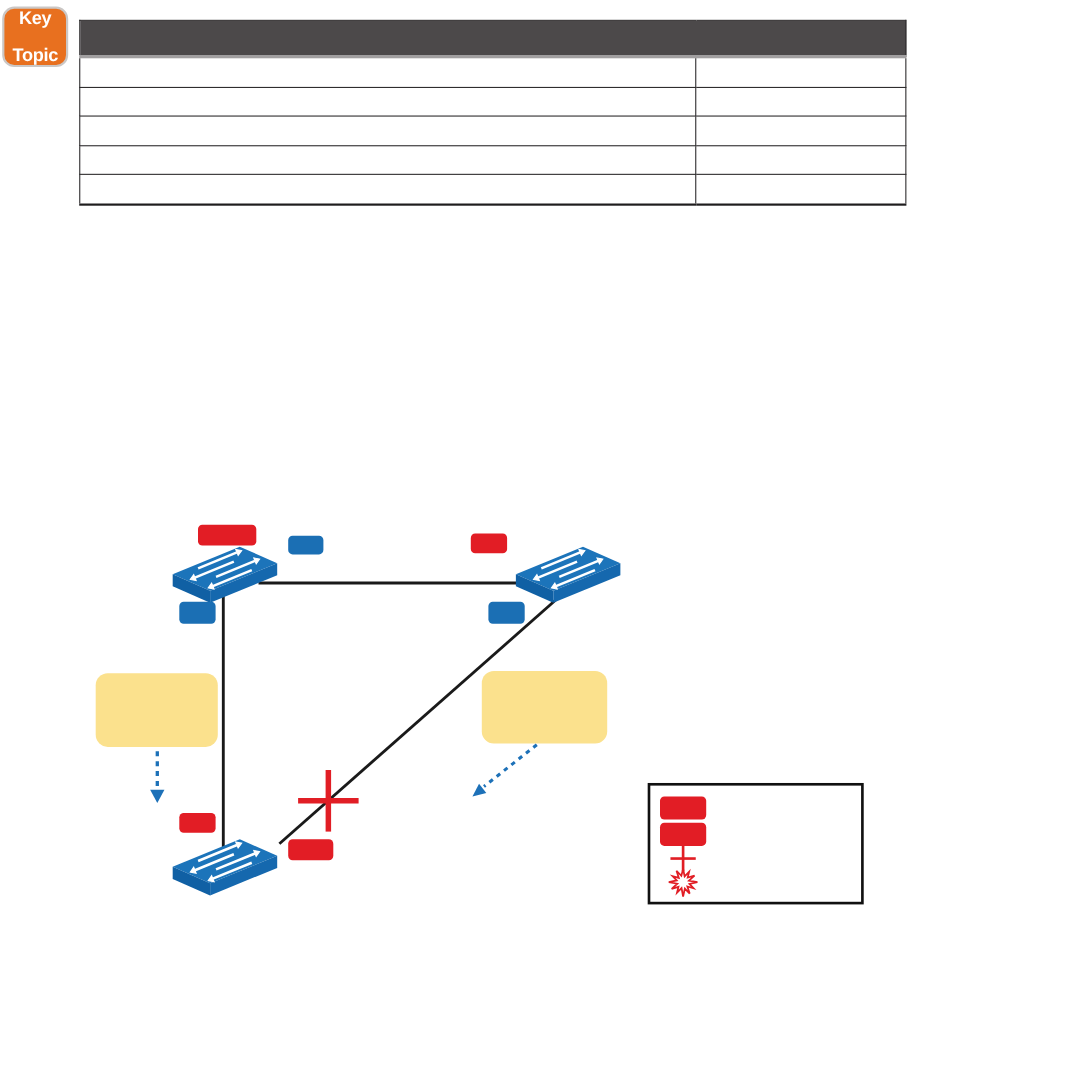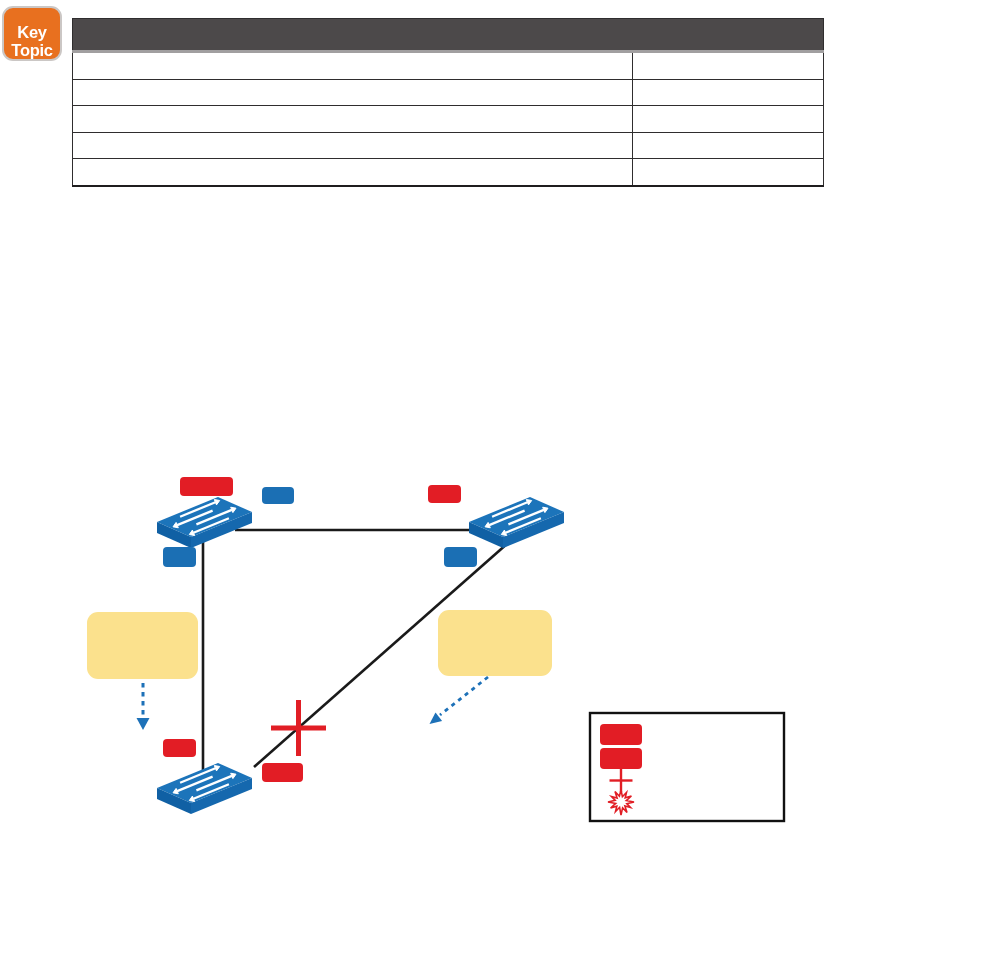--- a/index.html
+++ b/index.html
@@ -5,21 +5,21 @@
   html,body{margin:0;padding:0;background:#fff;}
   .page{
     position:relative;width:990px;height:980px;background:#fff;overflow:hidden;
     font-family:"Liberation Sans", sans-serif;
   }
   
   .key-topic{
     position:absolute;left:2px;top:6px;width:60px;height:55px;
     background:#E8701F;border:2px solid #CBC7C5;border-radius:11px;
     box-sizing:border-box;display:flex;flex-direction:column;
-    align-items:center;justify-content:flex-end;
+    align-items:center;justify-content:space-between;
   }
   .key-topic span{
     color:#fff;font-weight:700;font-size:16.5px;line-height:18px;letter-spacing:-0.3px;
   }
   
   .kt-table{
     position:absolute;left:72px;top:18px;width:751px;
     border-collapse:collapse;table-layout:fixed;
   }
   .kt-table th{

